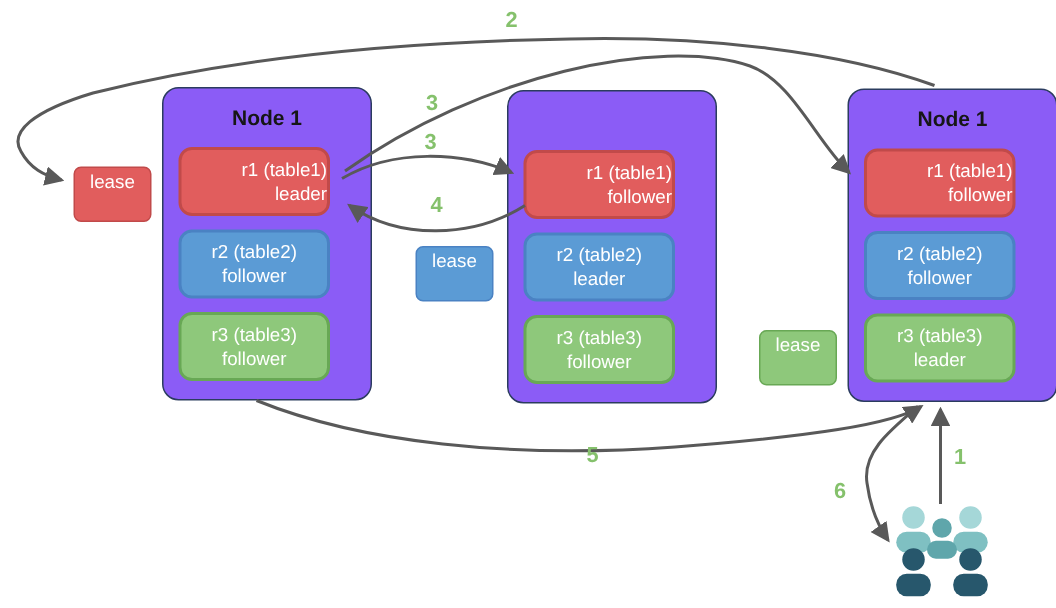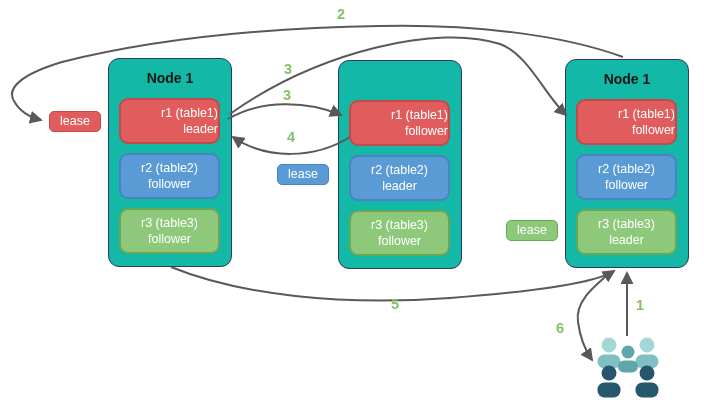--- a/index.html
+++ b/index.html
@@ -2,39 +2,39 @@
 <html style="--red: #e15d5d; --red_border: #c14a4a; --blue: #5b9bd5; --blue_border: #4a82c3; --green: #8ec87b; --green_border: #68a855; --node_border: #2b3c5f; --arrow: #595959; --step_label: #85c16c; --users_light_head: #a5d7d8; --users_light_body: #7fc0c2; --users_medium: #5fa6ab; --users_dark: #27576c;"><head>
 <meta charset="utf-8">
 <style>
   html,body{margin:0;padding:0;background:#ffffff;}
   .canvas{
     position:relative;width:704px;height:405px;background:#fff;overflow:hidden;
     font-family:"Liberation Sans",sans-serif;
   }
   .arrows{position:absolute;left:0;top:0;width:704px;height:405px;pointer-events:none;z-index:5;}
   .node{
-    position:absolute;width:124px;height:209px;background:#14b8a6;
+    position:absolute;width:140px;height:209px;background:#8b5cf6;
     border:1.5px solid var(--node_border,#2b3c5f);border-radius:11px;z-index:2;box-sizing:border-box;
   }
   #node1{left:108px;top:58px;}
   #node2{left:338px;top:60px;}
   #node3{left:565px;top:59px;}
   .node-title{text-align:center;font-weight:bold;font-size:14px;color:#161616;margin-top:11px;}
   .replica{
     position:absolute;left:10px;width:101px;height:46px;border-radius:9px;color:#fff;
     font-size:12.5px;text-align:center;display:flex;flex-direction:column;justify-content:center;
     line-height:1.3;box-sizing:border-box;z-index:3;
   }
   .replica.r1{top:39px;} .replica.r2{top:94px;} .replica.r3{top:149px;}
   .red{background:var(--red,#e15d5d);border:2px solid var(--red_border,#c14a4a);text-align:right;}
   .blue{background:var(--blue,#5b9bd5);border:2px solid var(--blue_border,#4a82c3);}
   .green{background:var(--green,#8ec87b);border:2px solid var(--green_border,#68a855);}
   .lease{
     position:absolute;color:#fff;font-size:12.5px;text-align:center;border-radius:5px;
-    padding:2px 10px 3px;z-index:4;box-sizing:border-box;
+    padding:2px 10px 19px;z-index:4;box-sizing:border-box;
   }
   #lease-red{left:49px;top:111px;background:var(--red,#e15d5d);border:1.5px solid var(--red_border,#c14a4a);}
   #lease-blue{left:277px;top:164px;background:var(--blue,#5b9bd5);border:1.5px solid var(--blue_border,#4a82c3);}
   #lease-green{left:506px;top:220px;background:var(--green,#8ec87b);border:1.5px solid var(--green_border,#68a855);}
   .step{
     position:absolute;color:var(--step_label,#85c16c);font-weight:bold;font-size:14.5px;z-index:6;
   }
   #step-2{left:337px;top:6px;}
   #step-3a{left:284px;top:61px;}
   #step-3b{left:283px;top:87px;}

